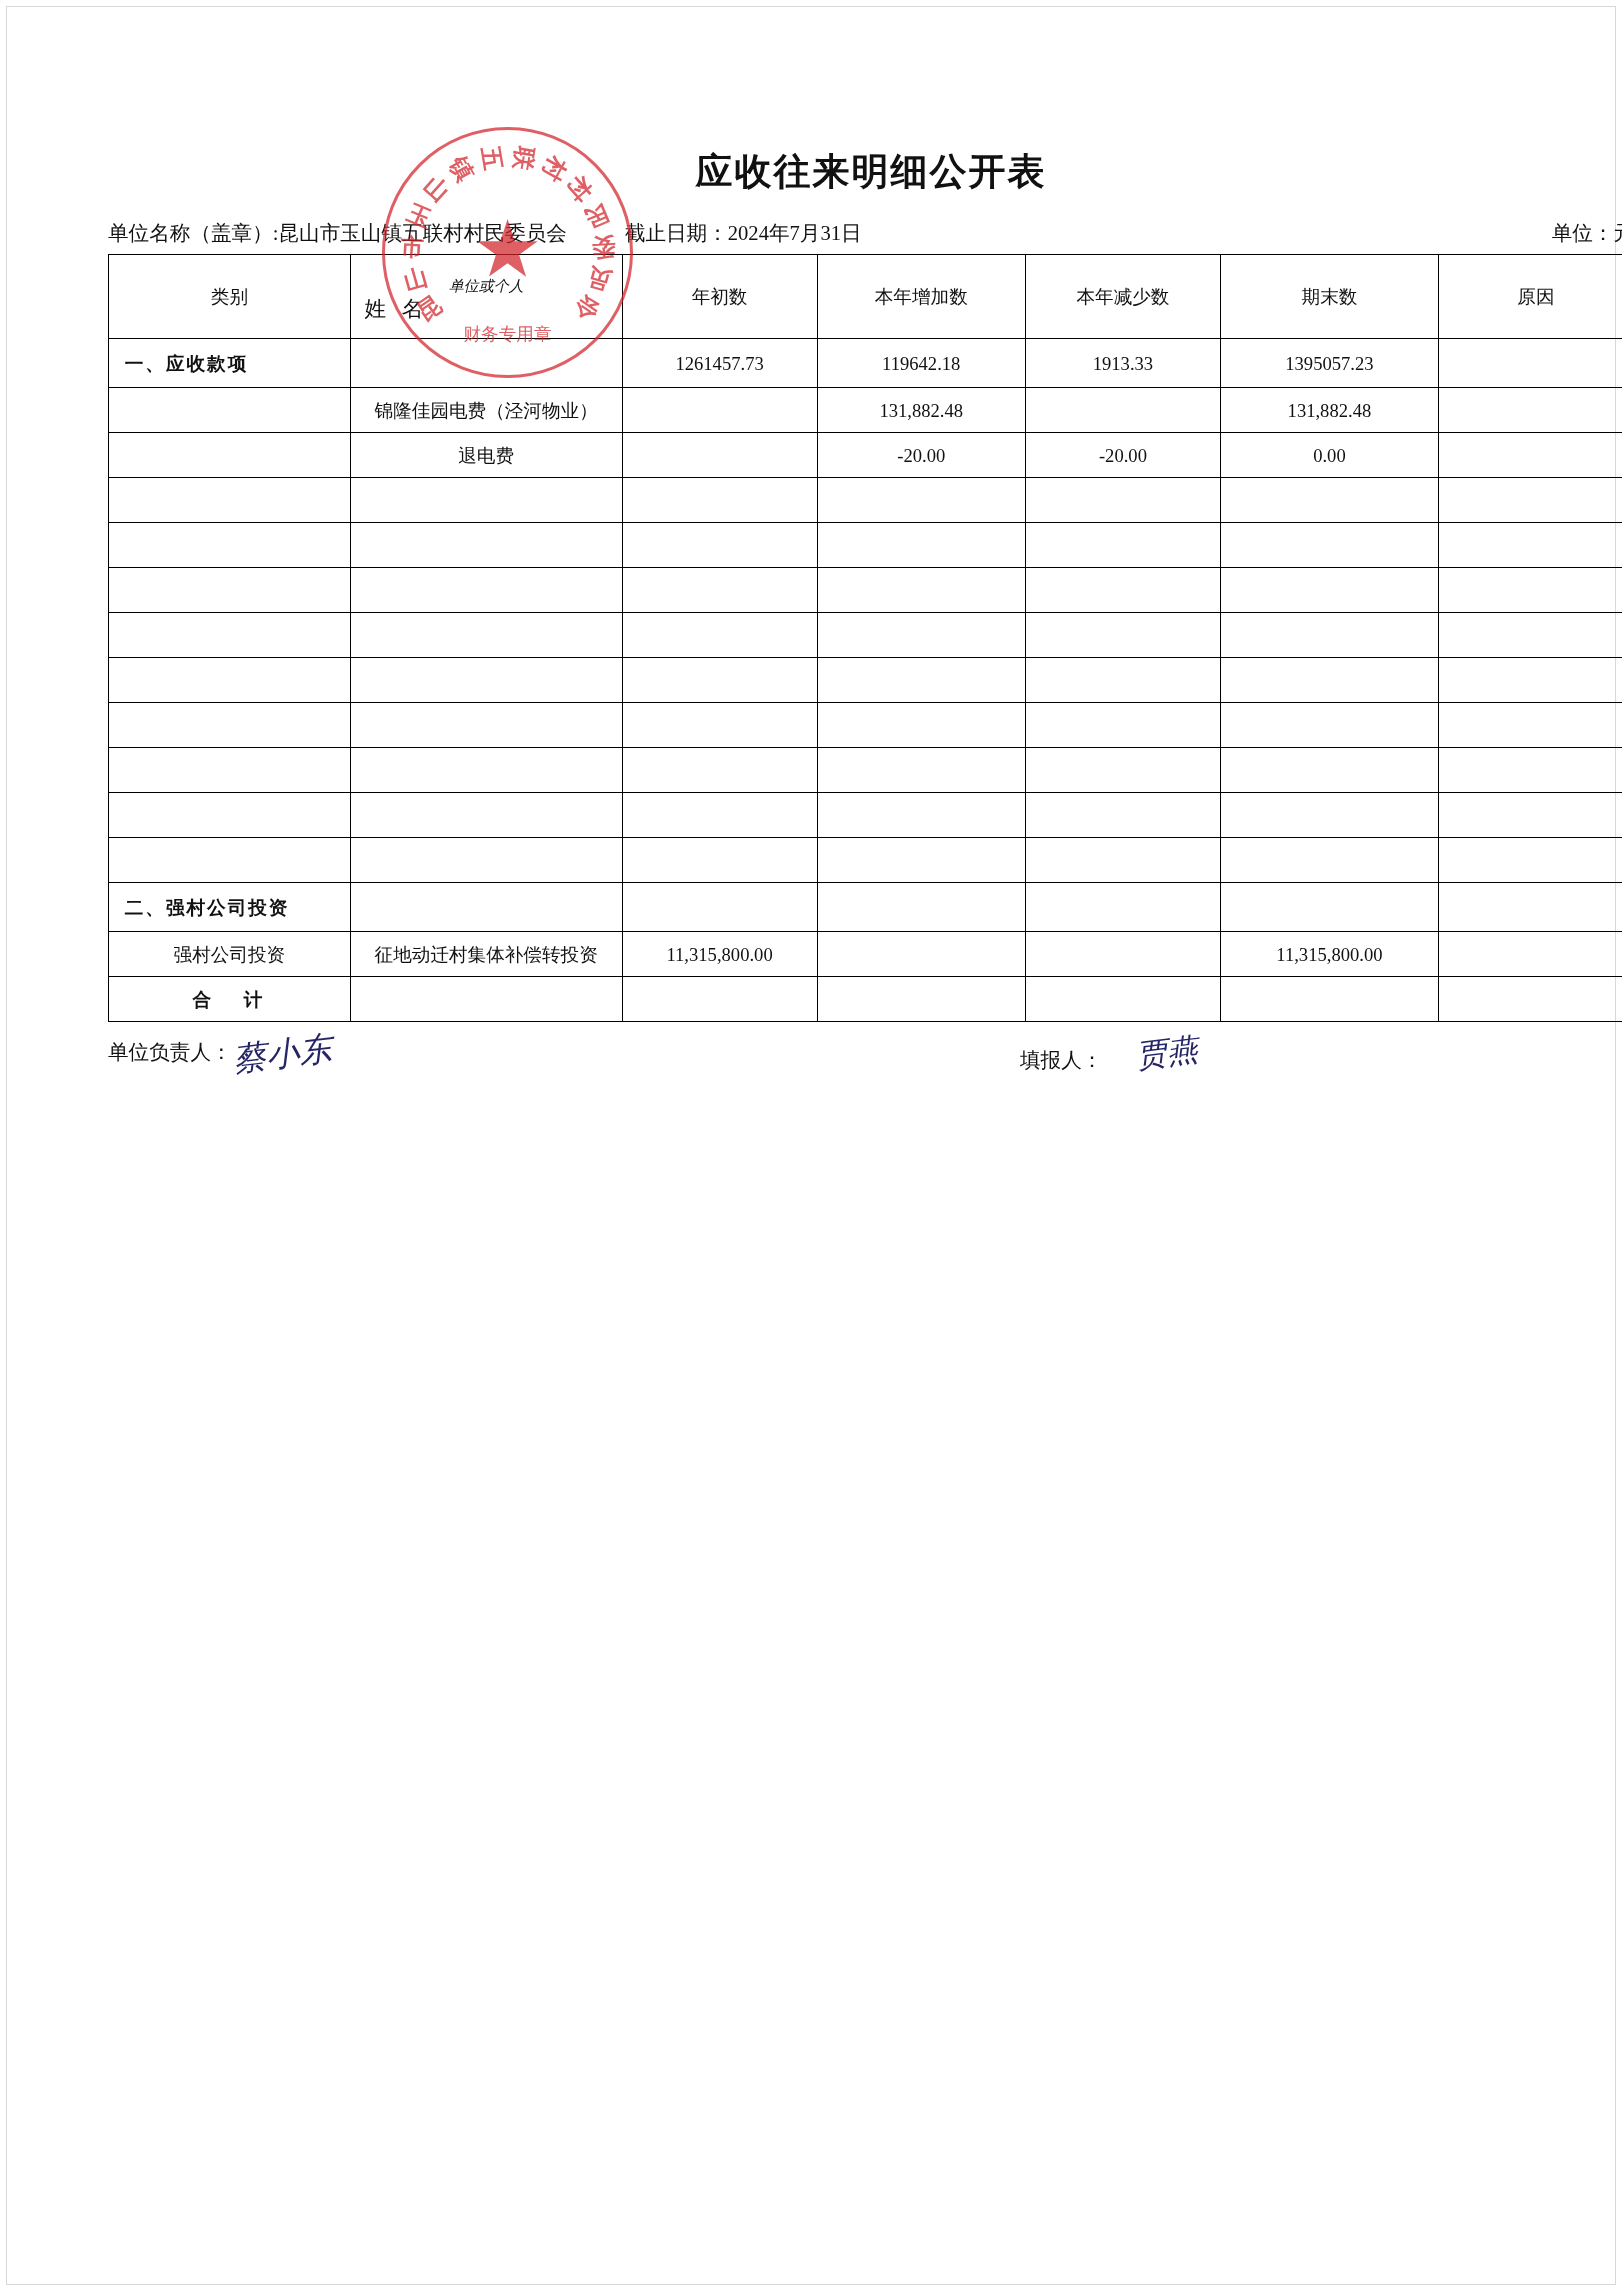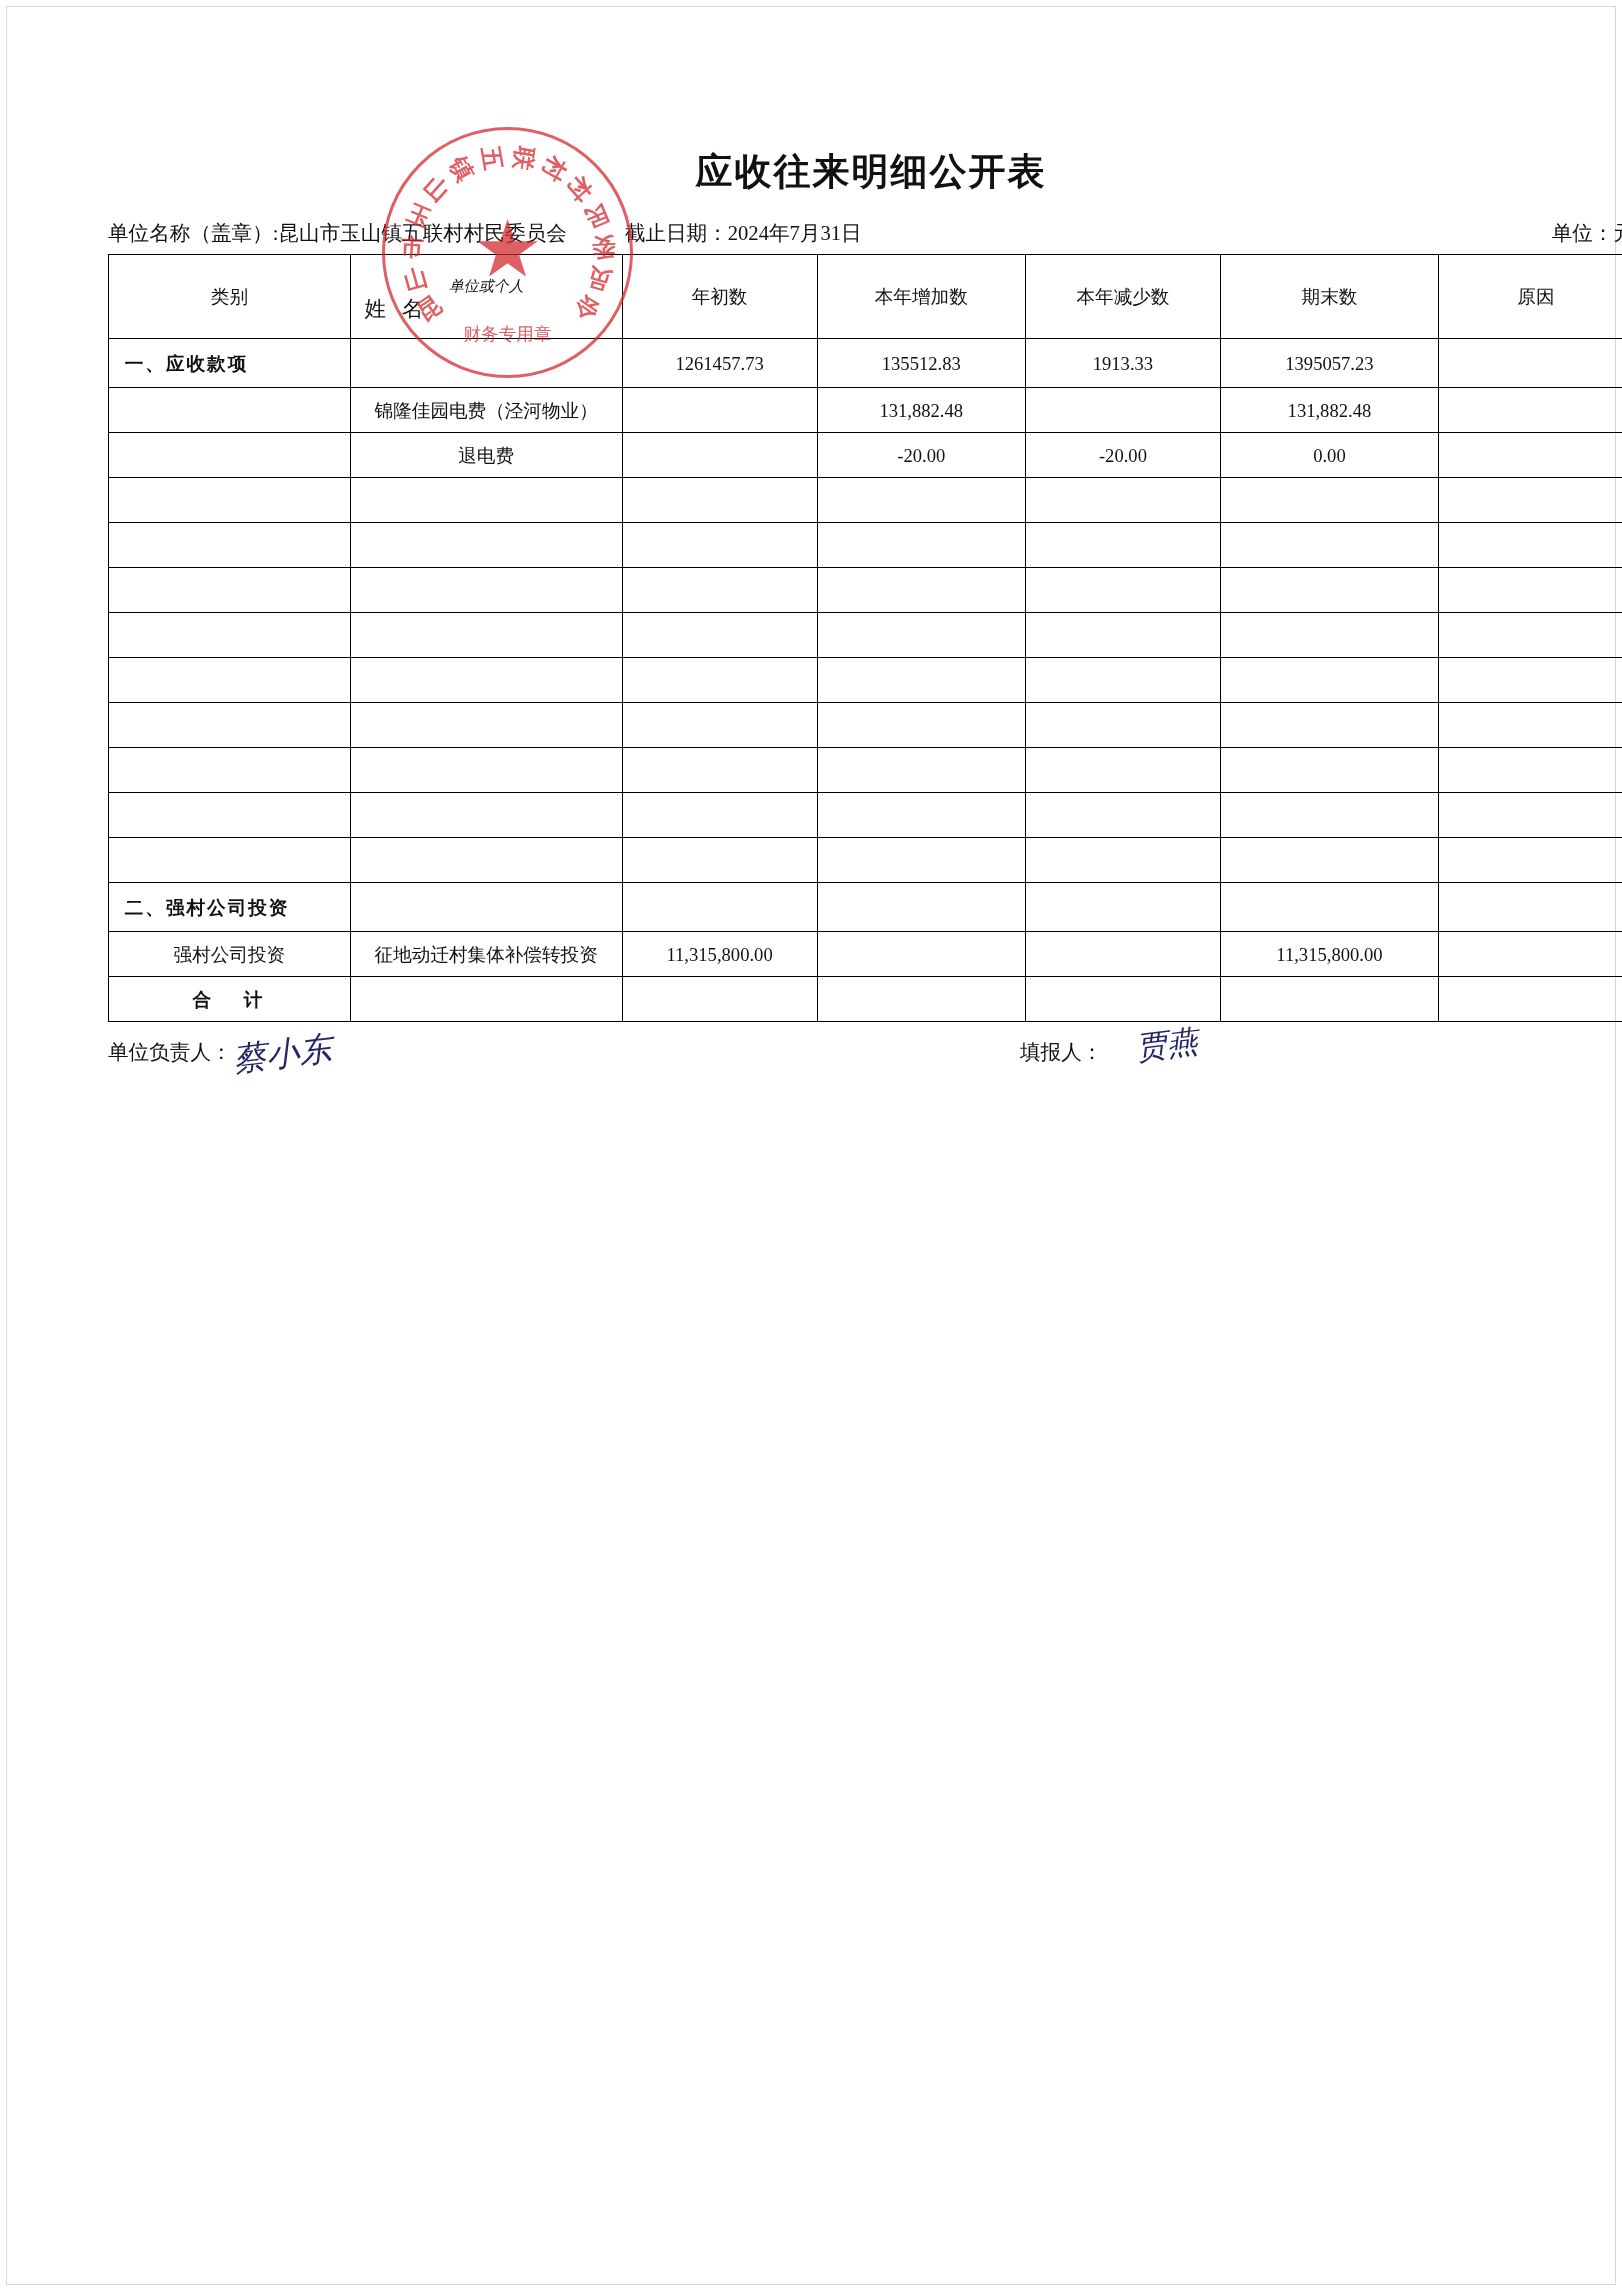--- a/index.html
+++ b/index.html
@@ -134,21 +134,21 @@
     padding-left: 13.7px !important;
   }
   .footer-row {
     display: flex;
     font-size: 20.6px;
     margin-top: 15.7px;
     position: relative;
     height: 69px;
   }
   .f-left { position: absolute; left: 0; top: 0; }
-  .f-right { position: absolute; left: 912px; top: 0; }
+  .f-right { position: absolute; left: 912px; top: 8px; }
 
   
   .sig {
     font-family: "DejaVu Serif", serif;
     font-style: italic;
     color: #1a1a5e;
     font-size: 33px;
     position: absolute;
     transform: rotate(-7deg);
     white-space: nowrap;
@@ -243,21 +243,21 @@
           <td class="head-cell">本年增加数</td>
           <td class="head-cell">本年减少数</td>
           <td class="head-cell">期末数</td>
           <td class="head-cell">原因</td>
         </tr>
 
         <tr class="section-row">
           <td class="section-label">一、应收款项</td>
           <td></td>
           <td>1261457.73</td>
-          <td>135512.83</td>
+          <td>119642.18</td>
           <td>1913.33</td>
           <td>1395057.23</td>
           <td></td>
         </tr>
 
 
 
         <tr>
           <td class="small-cat"></td>
           <td class="two-line">锦隆佳园电费（泾河物业）</td>

